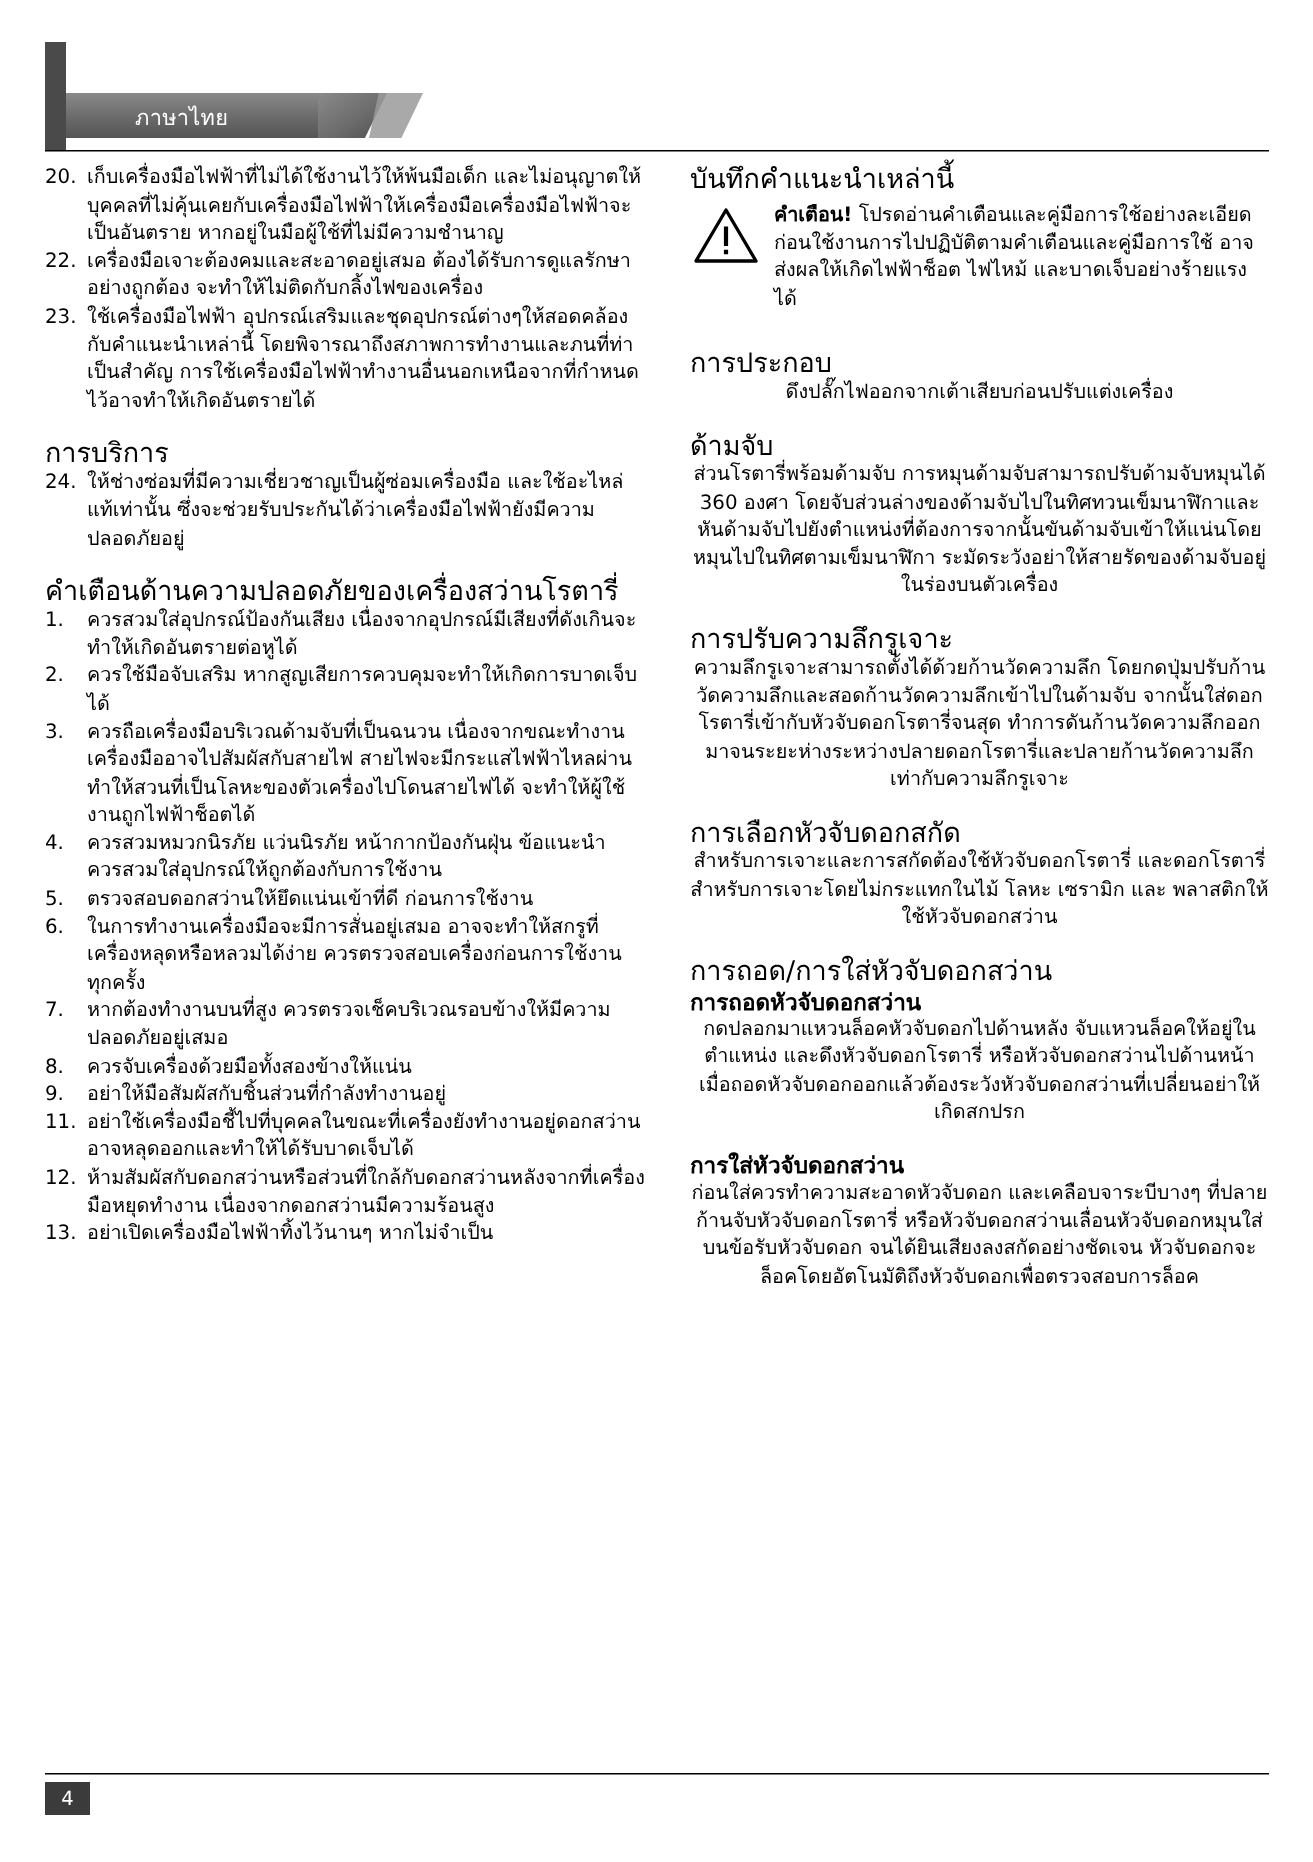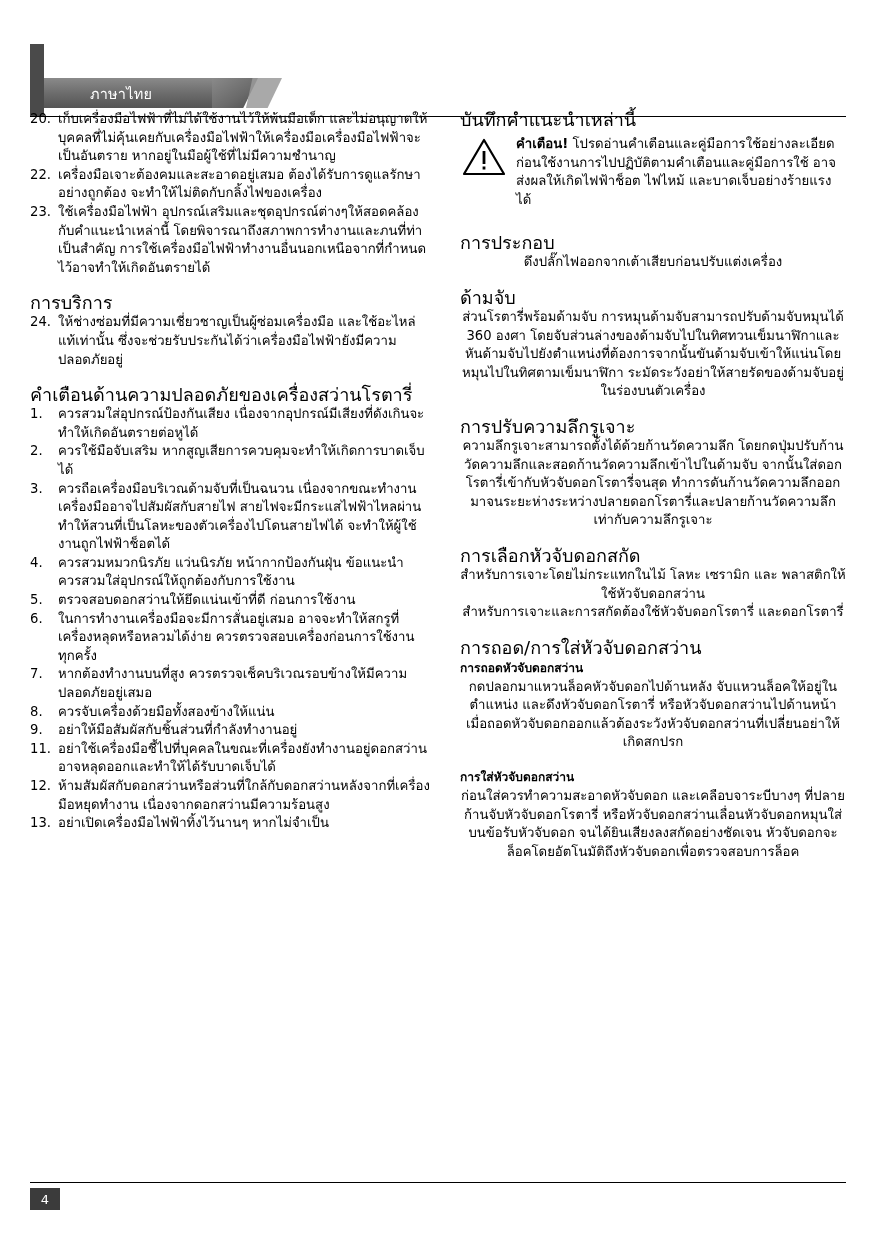--- a/index.html
+++ b/index.html
@@ -12,21 +12,21 @@
     height: 1241px;
     font-family: "DejaVu Sans", sans-serif;
     color: #000000;
     position: relative;
     overflow: hidden;
   }
 
   
   .header {
     position: absolute;
-    top: 16px;
+    top: 0;
     left: 0;
     width: 875px;
     height: 100px;
   }
   .header-left-bar {
     position: absolute;
     left: 30px;
     top: 28px;
     width: 14px;
     height: 72px;
@@ -93,21 +93,21 @@
   .col-right { left: 430px; width: 386px; }
 
   h2.sec {
     font-size: 18px;
     font-weight: normal;
     margin: 16px 0 1px 0;
     line-height: 19px;
   }
   h2.sec.first { margin-top: 0; }
   h3.subsec {
-    font-size: 12px;
+    font-size: 15px;
     font-weight: bold;
     margin: 2px 0 1px 0;
     line-height: 18px;
   }
   p.para {
     margin: 0 0 0 0;
     line-height: 18.6px;
     text-align: center;
   }
   p.para + p.para { margin-top: 0; }
@@ -238,22 +238,22 @@
     <h2 class="sec">การประกอบ</h2>
     <p class="para">ดึงปลั๊กไฟออกจากเต้าเสียบก่อนปรับแต่งเครื่อง</p>
 
     <h2 class="sec">ด้ามจับ</h2>
     <p class="para">ส่วนโรตารี่พร้อมด้ามจับ การหมุนด้ามจับสามารถปรับด้ามจับหมุนได้ 360 องศา โดยจับส่วนล่างของด้ามจับไปในทิศทวนเข็มนาฬิกาและหันด้ามจับไปยังตำแหน่งที่ต้องการจากนั้นขันด้ามจับเข้าให้แน่นโดยหมุนไปในทิศตามเข็มนาฬิกา ระมัดระวังอย่าให้สายรัดของด้ามจับอยู่ในร่องบนตัวเครื่อง</p>
 
     <h2 class="sec">การปรับความลึกรูเจาะ</h2>
     <p class="para">ความลึกรูเจาะสามารถตั้งได้ด้วยก้านวัดความลึก โดยกดปุ่มปรับก้านวัดความลึกและสอดก้านวัดความลึกเข้าไปในด้ามจับ จากนั้นใส่ดอกโรตารี่เข้ากับหัวจับดอกโรตารี่จนสุด ทำการดันก้านวัดความลึกออกมาจนระยะห่างระหว่างปลายดอกโรตารี่และปลายก้านวัดความลึกเท่ากับความลึกรูเจาะ</p>
 
     <h2 class="sec">การเลือกหัวจับดอกสกัด</h2>
+    <p class="para">สำหรับการเจาะและการสกัดต้องใช้หัวจับดอกโรตารี่ และดอกโรตารี่</p>
     <p class="para">สำหรับการเจาะโดยไม่กระแทกในไม้ โลหะ เซรามิก และ พลาสติกให้ใช้หัวจับดอกสว่าน</p>
-    <p class="para">สำหรับการเจาะและการสกัดต้องใช้หัวจับดอกโรตารี่ และดอกโรตารี่</p>
 
     <h2 class="sec">การถอด/การใส่หัวจับดอกสว่าน</h2>
     <h3 class="subsec">การถอดหัวจับดอกสว่าน</h3>
     <p class="para">กดปลอกมาแหวนล็อคหัวจับดอกไปด้านหลัง จับแหวนล็อคให้อยู่ในตำแหน่ง และดึงหัวจับดอกโรตารี่ หรือหัวจับดอกสว่านไปด้านหน้า เมื่อถอดหัวจับดอกออกแล้วต้องระวังหัวจับดอกสว่านที่เปลี่ยนอย่าให้เกิดสกปรก</p>
 
     <h3 class="subsec" style="margin-top:16px">การใส่หัวจับดอกสว่าน</h3>
     <p class="para">ก่อนใส่ควรทำความสะอาดหัวจับดอก และเคลือบจาระบีบางๆ ที่ปลายก้านจับหัวจับดอกโรตารี่ หรือหัวจับดอกสว่านเลื่อนหัวจับดอกหมุนใส่บนข้อรับหัวจับดอก จนได้ยินเสียงลงสกัดอย่างชัดเจน หัวจับดอกจะล็อคโดยอัตโนมัติถึงหัวจับดอกเพื่อตรวจสอบการล็อค</p>
   </div>
 </div>
 

